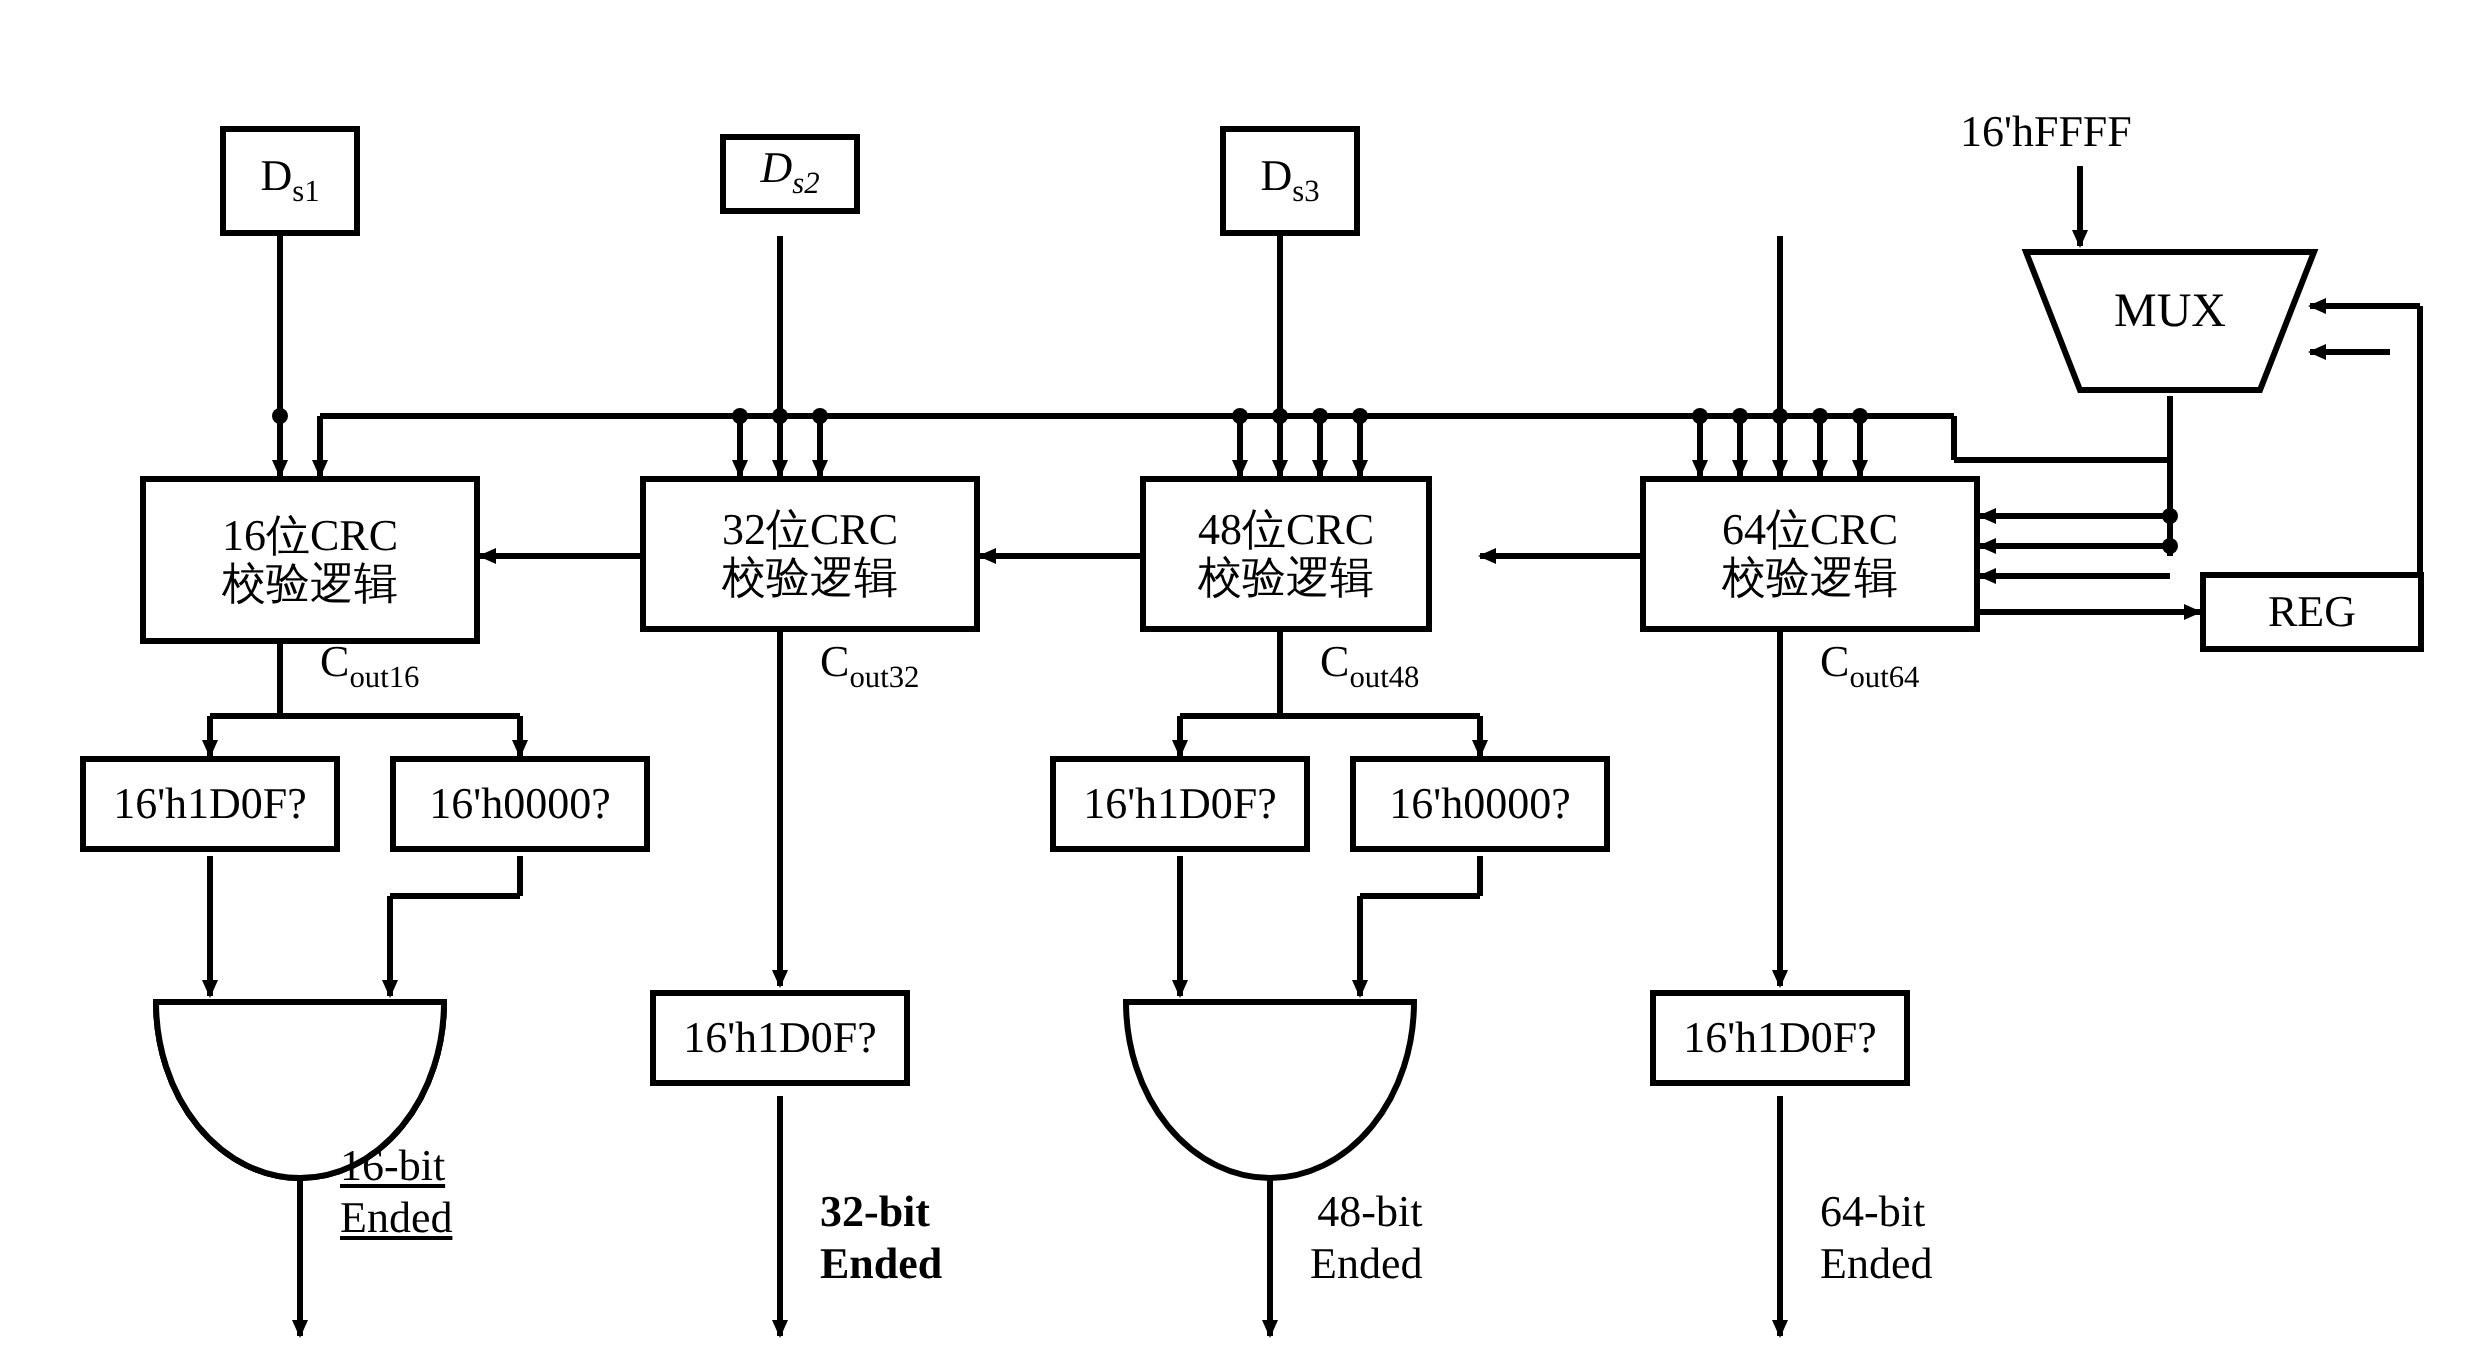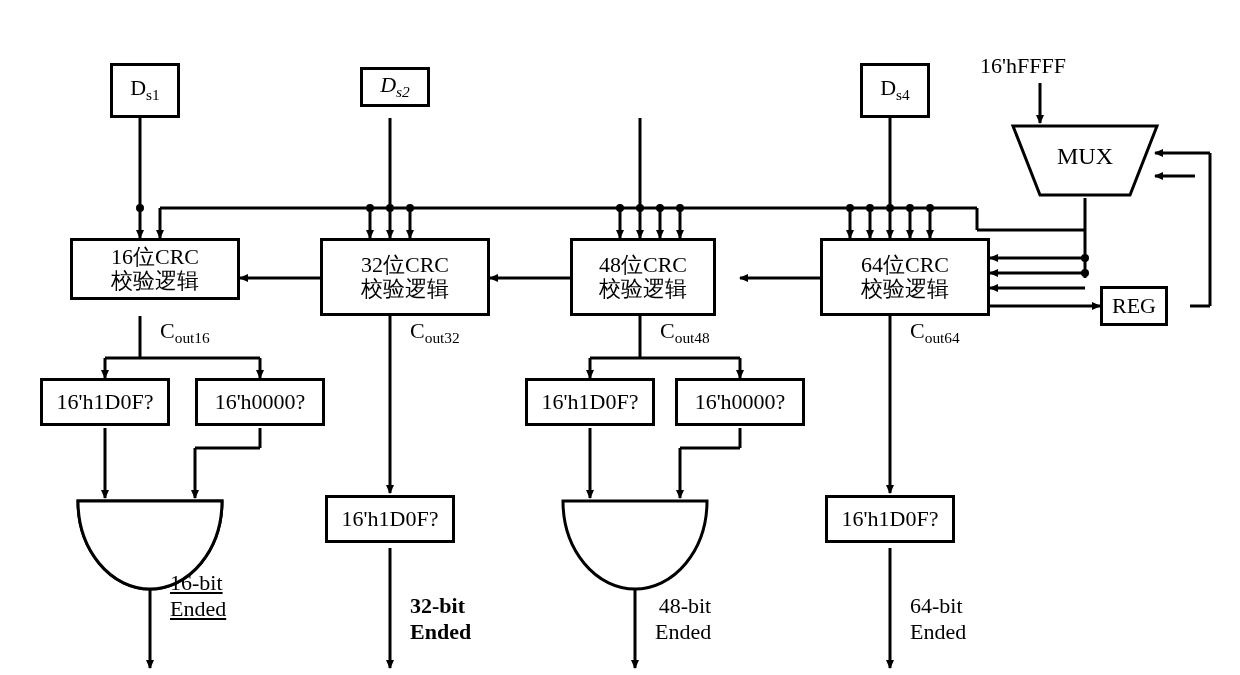--- a/index.html
+++ b/index.html
@@ -167,45 +167,45 @@
 
     <line x1="870" y1="500" x2="870" y2="620" stroke="#000" stroke-width="3" marker-end="url(#arrow)"></line>
   </svg>
 
   <div class="box small-box" style="left:90px; top:15px; width:70px; height:55px;">
     <span><span>D</span><span class="sub">s1</span></span>
   </div>
   <div class="box small-box" style="left:340px; top:19px; width:70px; height:40px;font-style:italic;">
     <span><span>D</span><span class="sub">s2</span></span>
   </div>
-  <div class="box small-box" style="left:840px; top:15px; width:70px; height:55px;">
-    <span><span>D</span><span class="sub">s4</span></span>
+  <div class="box small-box" style="left:590px; top:15px; width:70px; height:55px;">
+    <span><span>D</span><span class="sub">s3</span></span>
   </div>
 
   <div class="label" style="left:960px; top:5px;">16'hFFFF</div>
 
   <svg class="and-gate" style="left:990px; top:75px;" width="150" height="75">
     <polygon points="3,3 147,3 120,72 30,72" fill="#fff" stroke="#000" stroke-width="3"></polygon>
   </svg>
   <div class="label" style="left:1037px; top:95px; font-size:24px;">MUX</div>
 
-  <div class="box" style="left:50px; top:190px; width:170px; height:62px;">
+  <div class="box" style="left:50px; top:190px; width:170px; height:84px;">
     <span><span>16位CRC</span><br><span>校验逻辑</span></span>
   </div>
   <div class="box" style="left:300px; top:190px; width:170px; height:78px;justify-content:center;">
     <span><span>32位CRC</span><br><span>校验逻辑</span></span>
   </div>
   <div class="box" style="left:550px; top:190px; width:146px; height:78px;">
     <span><span>48位CRC</span><br><span>校验逻辑</span></span>
   </div>
   <div class="box" style="left:800px; top:190px; width:170px; height:78px;">
     <span><span>64位CRC</span><br><span>校验逻辑</span></span>
   </div>
 
-  <div class="box" style="left:1080px; top:238px; width:68px; height:40px;">
+  <div class="box" style="left:1080px; top:238px; width:112px; height:40px;">
     <span>REG</span>
   </div>
 
   <div class="label" style="left:140px; top:270px;">
     <span>C</span><span class="sub">out16</span>
   </div>
   <div class="label" style="left:390px; top:270px;">
     <span>C</span><span class="sub">out32</span>
   </div>
   <div class="label" style="left:640px; top:270px;">

